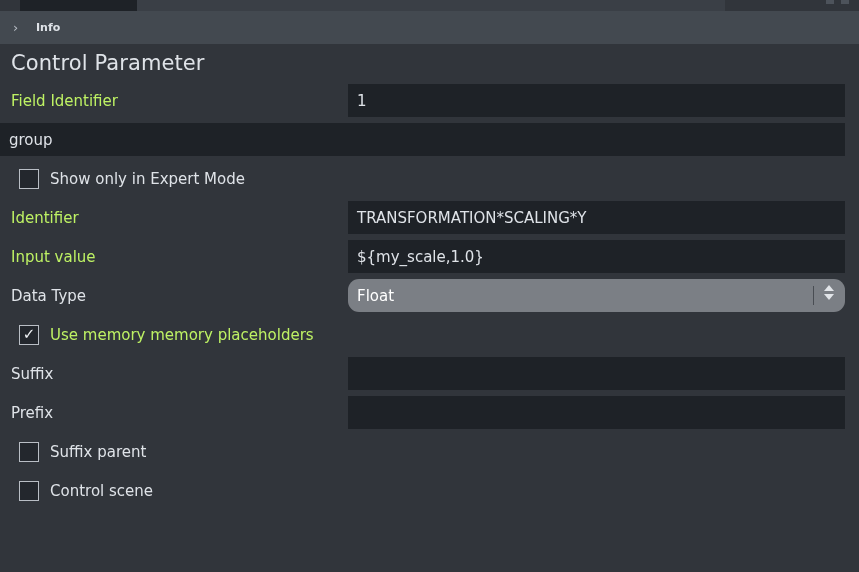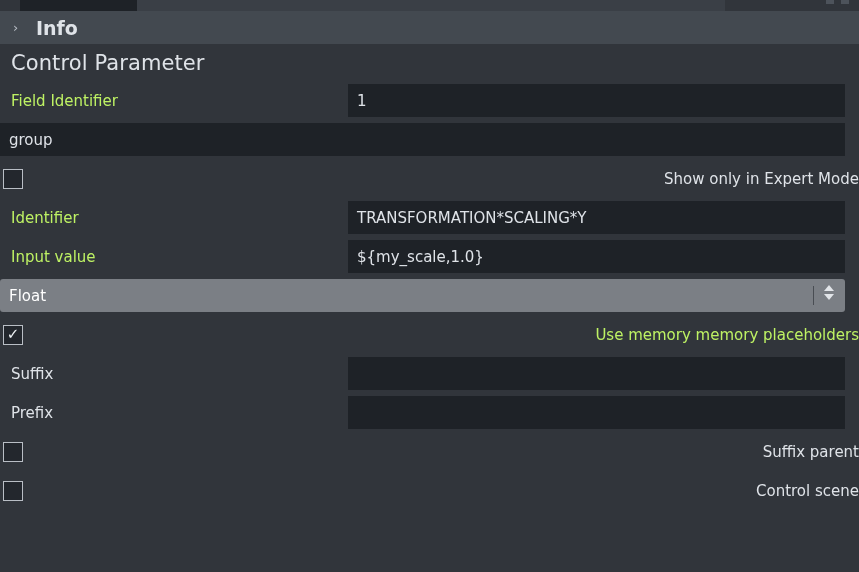--- a/index.html
+++ b/index.html
@@ -62,21 +62,21 @@
     padding-left: 13px;
     box-sizing: border-box;
   }
   .info-chevron {
     width: 16px;
     font-size: 13px;
     color: #b6bcc4;
     line-height: 1;
   }
   .info-label {
-    font-size: 19px;
+    font-size: 11px;
     font-weight: bold;
     color: #dfe3e8;
     margin-left: 7px;
   }
 
   
   .panel {
     background: #31353b;
     height: 428px;
     box-sizing: border-box;
@@ -118,21 +118,21 @@
     color: #dfe3e8;
     font-family: "DejaVu Sans", "Liberation Sans", sans-serif;
   }
 
   
   .combo {
     flex: 1;
     margin-right: 14px;
     height: 33px;
     background: #7b7f85;
-    border-radius: 3px;
+    border-radius: 11px;
     display: flex;
     align-items: center;
     position: relative;
     box-sizing: border-box;
   }
   .combo-value {
     padding-left: 9px;
     font-size: 15px;
     color: #ffffff;
   }
@@ -165,23 +165,22 @@
     border-left: 5px solid transparent;
     border-right: 5px solid transparent;
     border-top: 6px solid #e2e5e9;
   }
 
   
   .cb-row {
     display: flex;
     align-items: center;
     height: 39px;
-    padding-left: 3px;
-    box-sizing: border-box;
-    justify-content: space-between;
+    padding-left: 19px;
+    box-sizing: border-box;
   }
   .checkbox {
     width: 20px;
     height: 20px;
     box-sizing: border-box;
     border: 1px solid #b9bec5;
     background: #23272d;
     display: flex;
     align-items: center;
     justify-content: center;
@@ -244,20 +243,21 @@
     <div class="row-label lbl-blue">Identifier</div>
     <div class="field">TRANSFORMATION*SCALING*Y</div>
   </div>
 
   <div class="row">
     <div class="row-label lbl-blue">Input value</div>
     <div class="field">${my_scale,1.0}</div>
   </div>
 
   <div class="row">
+    <div class="row-label lbl-plain">Data Type</div>
     <div class="combo">
       <span class="combo-value">Float</span>
       <span class="combo-sep"></span>
       <span class="combo-arrows">
         <span class="arrow-up"></span>
         <span class="arrow-down"></span>
       </span>
     </div>
   </div>
 

